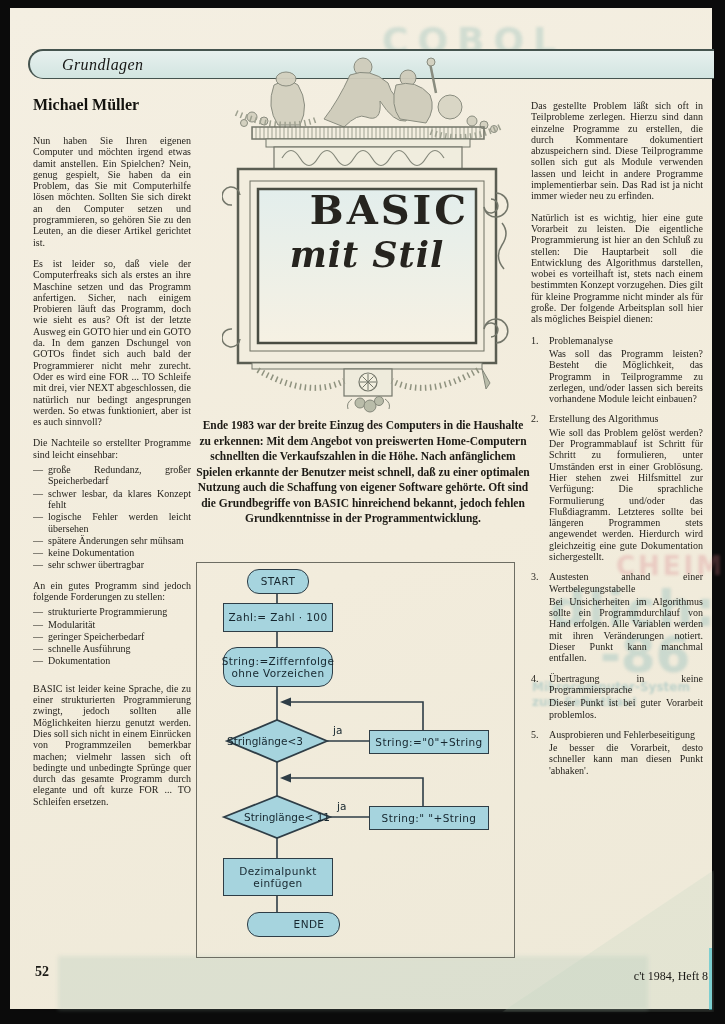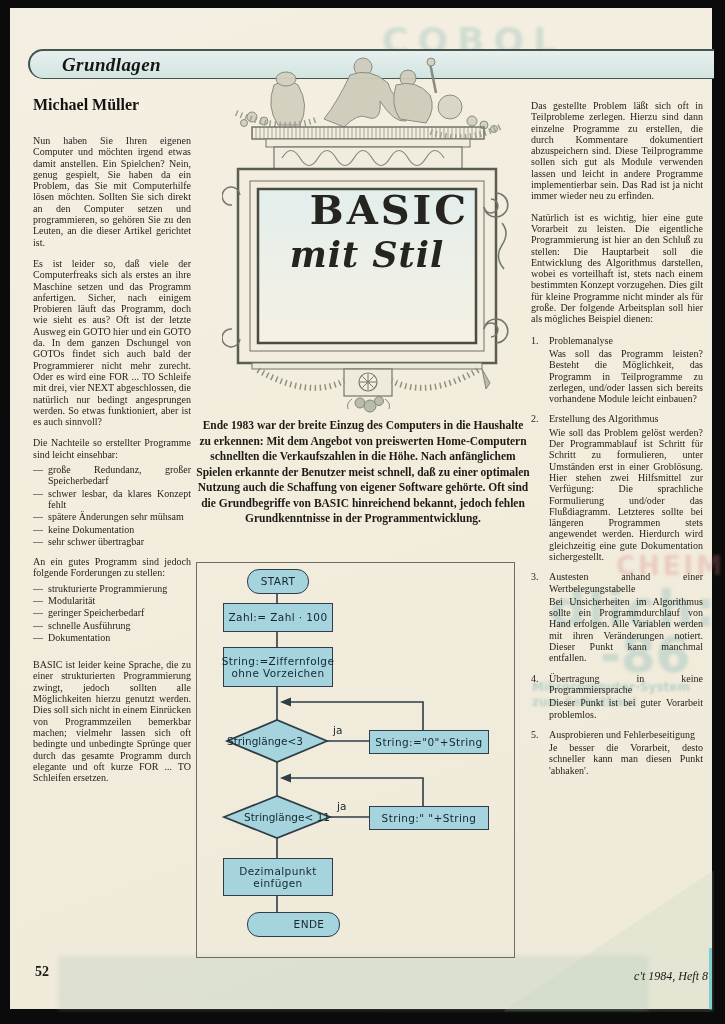--- a/index.html
+++ b/index.html
@@ -3,22 +3,22 @@
 <meta charset="utf-8">
 <style>
   html,body{margin:0;padding:0;width:725px;height:1024px;background:#0b0b0b;overflow:hidden;}
   .page{position:absolute;left:10px;top:8px;right:13px;bottom:15px;background:#f3edde;
         background:linear-gradient(160deg,#f4efe2 0%,#f2ecdc 55%,#eee9d8 100%);}
   
   .banner{position:absolute;left:18px;top:41px;width:684px;height:27px;
           background:linear-gradient(#e7f0ee,#d2e5e1);
           border-top:2px solid #45544f;border-bottom:1.5px solid #45544f;border-left:2px solid #45544f;
           border-radius:15px 0 0 15px;display:flex;align-items:center;}
-  .banner span{font-family:"Liberation Serif",serif;font-style:italic;font-weight:bold;
-          font-size:19px;color:#161614;padding-left:32px;letter-spacing:.4px;}
+  .banner span{font-family:"Liberation Serif",serif;font-style:italic;font-weight:normal;
+          font-size:16px;color:#161614;padding-left:32px;letter-spacing:.4px;}
   .author{position:absolute;left:23px;top:88px;font-family:"Liberation Serif",serif;
           font-weight:bold;font-size:16px;color:#14130f;}
   
   .col{position:absolute;font-family:"Liberation Serif",serif;font-size:10px;line-height:11.3px;
        color:#201e19;text-align:justify;overflow:hidden;}
   #col1{left:23px;top:127px;width:158px;height:830px;}
   #col3{left:521px;top:92px;width:172px;height:858px;}
   .col p{margin:0 0 10px 0;}
   .dash-item{padding-left:15px;text-indent:-15px;margin:0 0 1px 0;}
   .dash-item .dash{display:inline-block;width:15px;text-indent:0;}
@@ -43,21 +43,21 @@
   .fnode{position:absolute;display:flex;align-items:center;justify-content:center;
          font-family:"DejaVu Sans",sans-serif;font-size:10.5px;letter-spacing:.4px;
          color:#16262e;background:#a6d4de;border:1.8px solid #2e3d46;text-align:center;
          line-height:12.5px;}
   .oval{border-radius:12px;}
   .flabel{position:absolute;font-family:"DejaVu Sans",sans-serif;font-size:10.5px;color:#16262e;}
   
   .pageno{position:absolute;left:25px;top:956px;font-family:"Liberation Serif",serif;
           font-weight:bold;font-size:14px;color:#1b1a16;}
   .issue{position:absolute;left:580px;top:961px;width:118px;text-align:right;
-         font-family:"Liberation Serif",serif;font-size:12px;color:#1b1a16;font-style:italic;}
+         font-family:"Liberation Serif",serif;font-size:12px;color:#1b1a16;}
   
   .ghost{position:absolute;font-family:"DejaVu Sans",sans-serif;font-weight:bold;
          filter:blur(1.6px);pointer-events:none;}
   .g-cobol{left:372px;top:12px;font-size:36px;letter-spacing:9px;color:rgba(145,188,181,.34);}
   .g-big1{left:540px;top:572px;font-size:50px;letter-spacing:2px;color:rgba(116,174,178,.30);}
   .g-big2{left:590px;top:618px;font-size:50px;color:rgba(116,174,178,.30);}
   .g-small{left:522px;top:672px;font-size:12px;color:rgba(116,174,178,.42);filter:blur(1px);line-height:15px;}
   .g-red{left:606px;top:543px;font-size:26px;letter-spacing:3px;color:rgba(214,120,128,.28);}
   .g-band{left:48px;top:948px;width:590px;height:54px;background:rgba(168,198,180,.26);filter:blur(2px);}
   .g-tri{left:492px;top:862px;width:212px;height:142px;background:rgba(185,208,188,.20);
@@ -159,20 +159,21 @@
   </div>
 
   <div class="intro">Ende 1983 war der breite Einzug des Computers in die Haushalte zu erkennen: Mit dem Angebot von preiswerten Home-Computern schnellten die Verkaufszahlen in die Höhe. Nach anfänglichem Spielen erkannte der Benutzer meist schnell, daß zu einer optimalen Nutzung auch die Schaffung von eigener Software gehörte. Oft sind die Grundbegriffe von BASIC hinreichend bekannt, jedoch fehlen Grundkenntnisse in der Programmentwicklung.</div>
 
   <div class="col" id="col1">
     <p>Nun haben Sie Ihren eigenen Computer und möchten irgend etwas damit anstellen. Ein Spielchen? Nein, genug gespielt, Sie haben da ein Problem, das Sie mit Computerhilfe lösen möchten. Sollten Sie sich direkt an den Computer setzen und programmieren, so gehören Sie zu den Leuten, an die dieser Artikel gerichtet ist.</p>
     <p>Es ist leider so, daß viele der Computerfreaks sich als erstes an ihre Maschine setzen und das Programm anfertigen. Sicher, nach einigem Probieren läuft das Programm, doch wie sieht es aus? Oft ist der letzte Ausweg ein GOTO hier und ein GOTO da. In dem ganzen Dschungel von GOTOs findet sich auch bald der Programmierer nicht mehr zurecht. Oder es wird eine FOR ... TO Schleife mit drei, vier NEXT abgeschlossen, die natürlich nur bedingt angesprungen werden. So etwas funktioniert, aber ist es auch sinnvoll?</p>
     <p style="margin-bottom:4px">Die Nachteile so erstellter Programme sind leicht einsehbar:</p>
     <div class="dash-item"><span class="dash">—</span><span>große Redundanz, großer Speicherbedarf</span></div>
     <div class="dash-item"><span class="dash">—</span><span>schwer lesbar, da klares Konzept fehlt</span></div>
+    <div class="dash-item"><span class="dash">—</span><span>logische Fehler werden leicht übersehen</span></div>
     <div class="dash-item"><span class="dash">—</span><span>spätere Änderungen sehr mühsam</span></div>
     <div class="dash-item"><span class="dash">—</span><span>keine Dokumentation</span></div>
     <div class="dash-item" style="margin-bottom:9px"><span class="dash">—</span><span>sehr schwer übertragbar</span></div>
     <p style="margin-bottom:4px">An ein gutes Programm sind jedoch folgende Forderungen zu stellen:</p>
     <div class="dash-item"><span class="dash">—</span><span>strukturierte Programmierung</span></div>
     <div class="dash-item"><span class="dash">—</span><span>Modularität</span></div>
     <div class="dash-item"><span class="dash">—</span><span>geringer Speicherbedarf</span></div>
     <div class="dash-item"><span class="dash">—</span><span>schnelle Ausführung</span></div>
     <div class="dash-item" style="margin-bottom:16px"><span class="dash">—</span><span>Dokumentation</span></div>
     <p>BASIC ist leider keine Sprache, die zu einer strukturierten Programmierung zwingt, jedoch sollten alle Möglichkeiten hierzu genutzt werden. Dies soll sich nicht in einem Einrücken von Programmzeilen bemerkbar machen; vielmehr lassen sich oft bedingte und unbedingte Sprünge quer durch das gesamte Programm durch elegante und oft kurze FOR ... TO Schleifen ersetzen.</p>
@@ -223,21 +224,21 @@
         <line x1="80" y1="331" x2="80" y2="349"></line>
       </g>
       <polygon points="83,139 94,134.5 94,143.5" fill="#2e3d46"></polygon>
       <polygon points="83,215 94,210.5 94,219.5" fill="#2e3d46"></polygon>
 
       <polygon points="30,178 80,157 130,178 80,199" fill="#a6d4de" stroke="#2e3d46" stroke-width="1.8"></polygon>
       <polygon points="27,254 80,233 133,254 80,275" fill="#a6d4de" stroke="#2e3d46" stroke-width="1.8"></polygon>
     </svg>
     <div class="fnode oval" style="left:50px;top:6px;width:60px;height:23px;">START</div>
     <div class="fnode" style="left:26px;top:40px;width:108px;height:27px;">Zahl:= Zahl · 100</div>
-    <div class="fnode" style="left:26px;top:84px;width:108px;height:38px;flex-direction:column;">
+    <div class="fnode" style="left:26px;top:84px;width:108px;height:38px;flex-direction:column;border-radius:14px;">
       <span>String:=Ziffernfolge</span>
       <span>ohne Vorzeichen</span>
     </div>
     <div class="flabel" style="left:30px;top:172px;width:100px;">Stringlänge&lt;3</div>
     <div class="flabel" style="left:136px;top:161px;">ja</div>
     <div class="fnode" style="left:172px;top:167px;width:118px;height:22px;">String:="0"+String</div>
     <div class="flabel" style="left:27px;top:248px;width:106px;text-align:right;">Stringlänge&lt; 11</div>
     <div class="flabel" style="left:140px;top:237px;">ja</div>
     <div class="fnode" style="left:172px;top:243px;width:118px;height:22px;">String:" "+String</div>
     <div class="fnode" style="left:26px;top:295px;width:108px;height:36px;flex-direction:column;">

